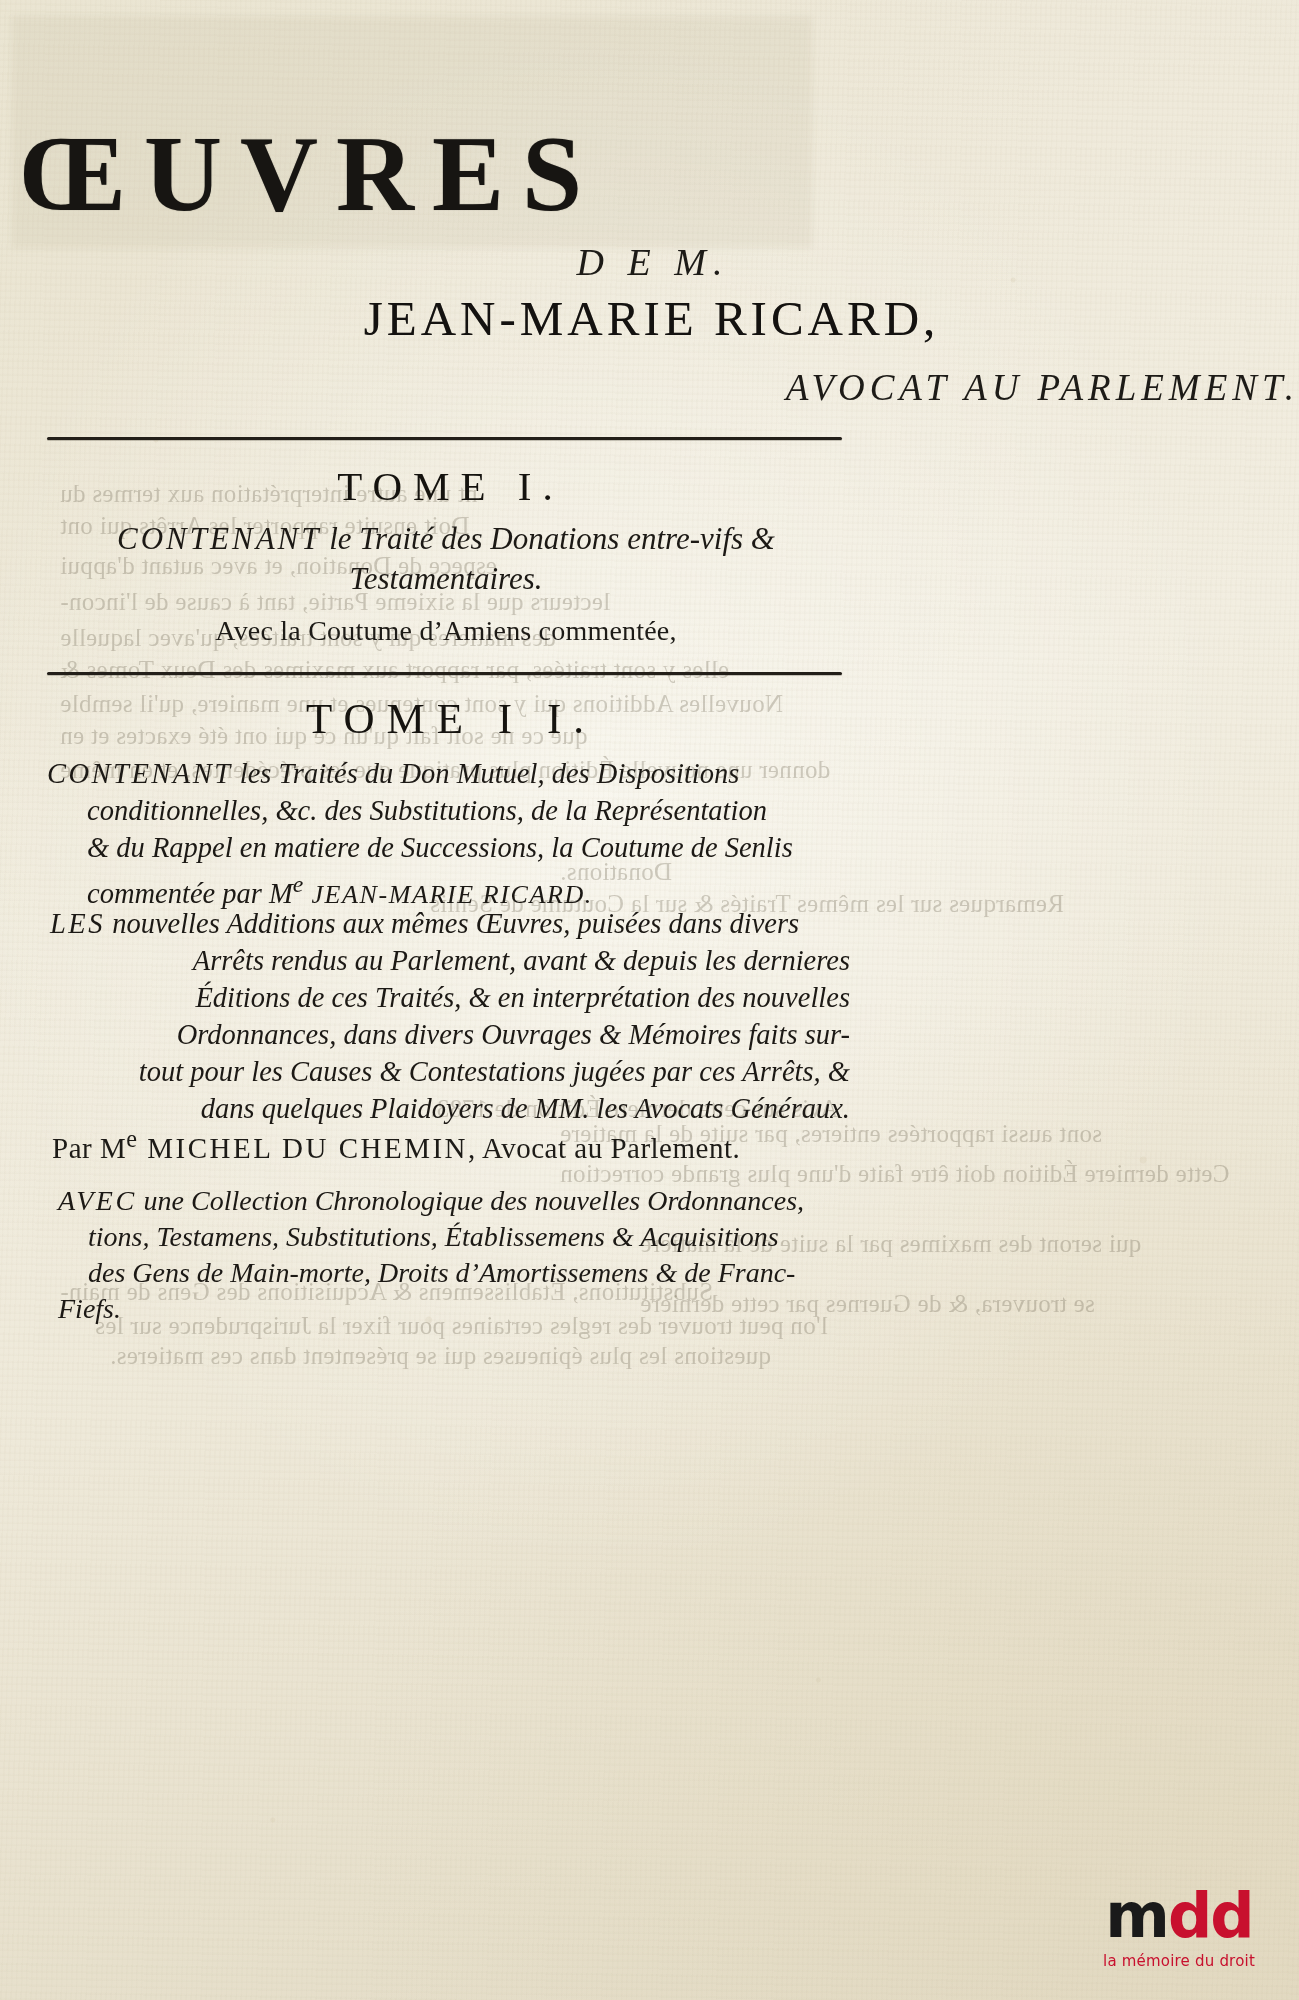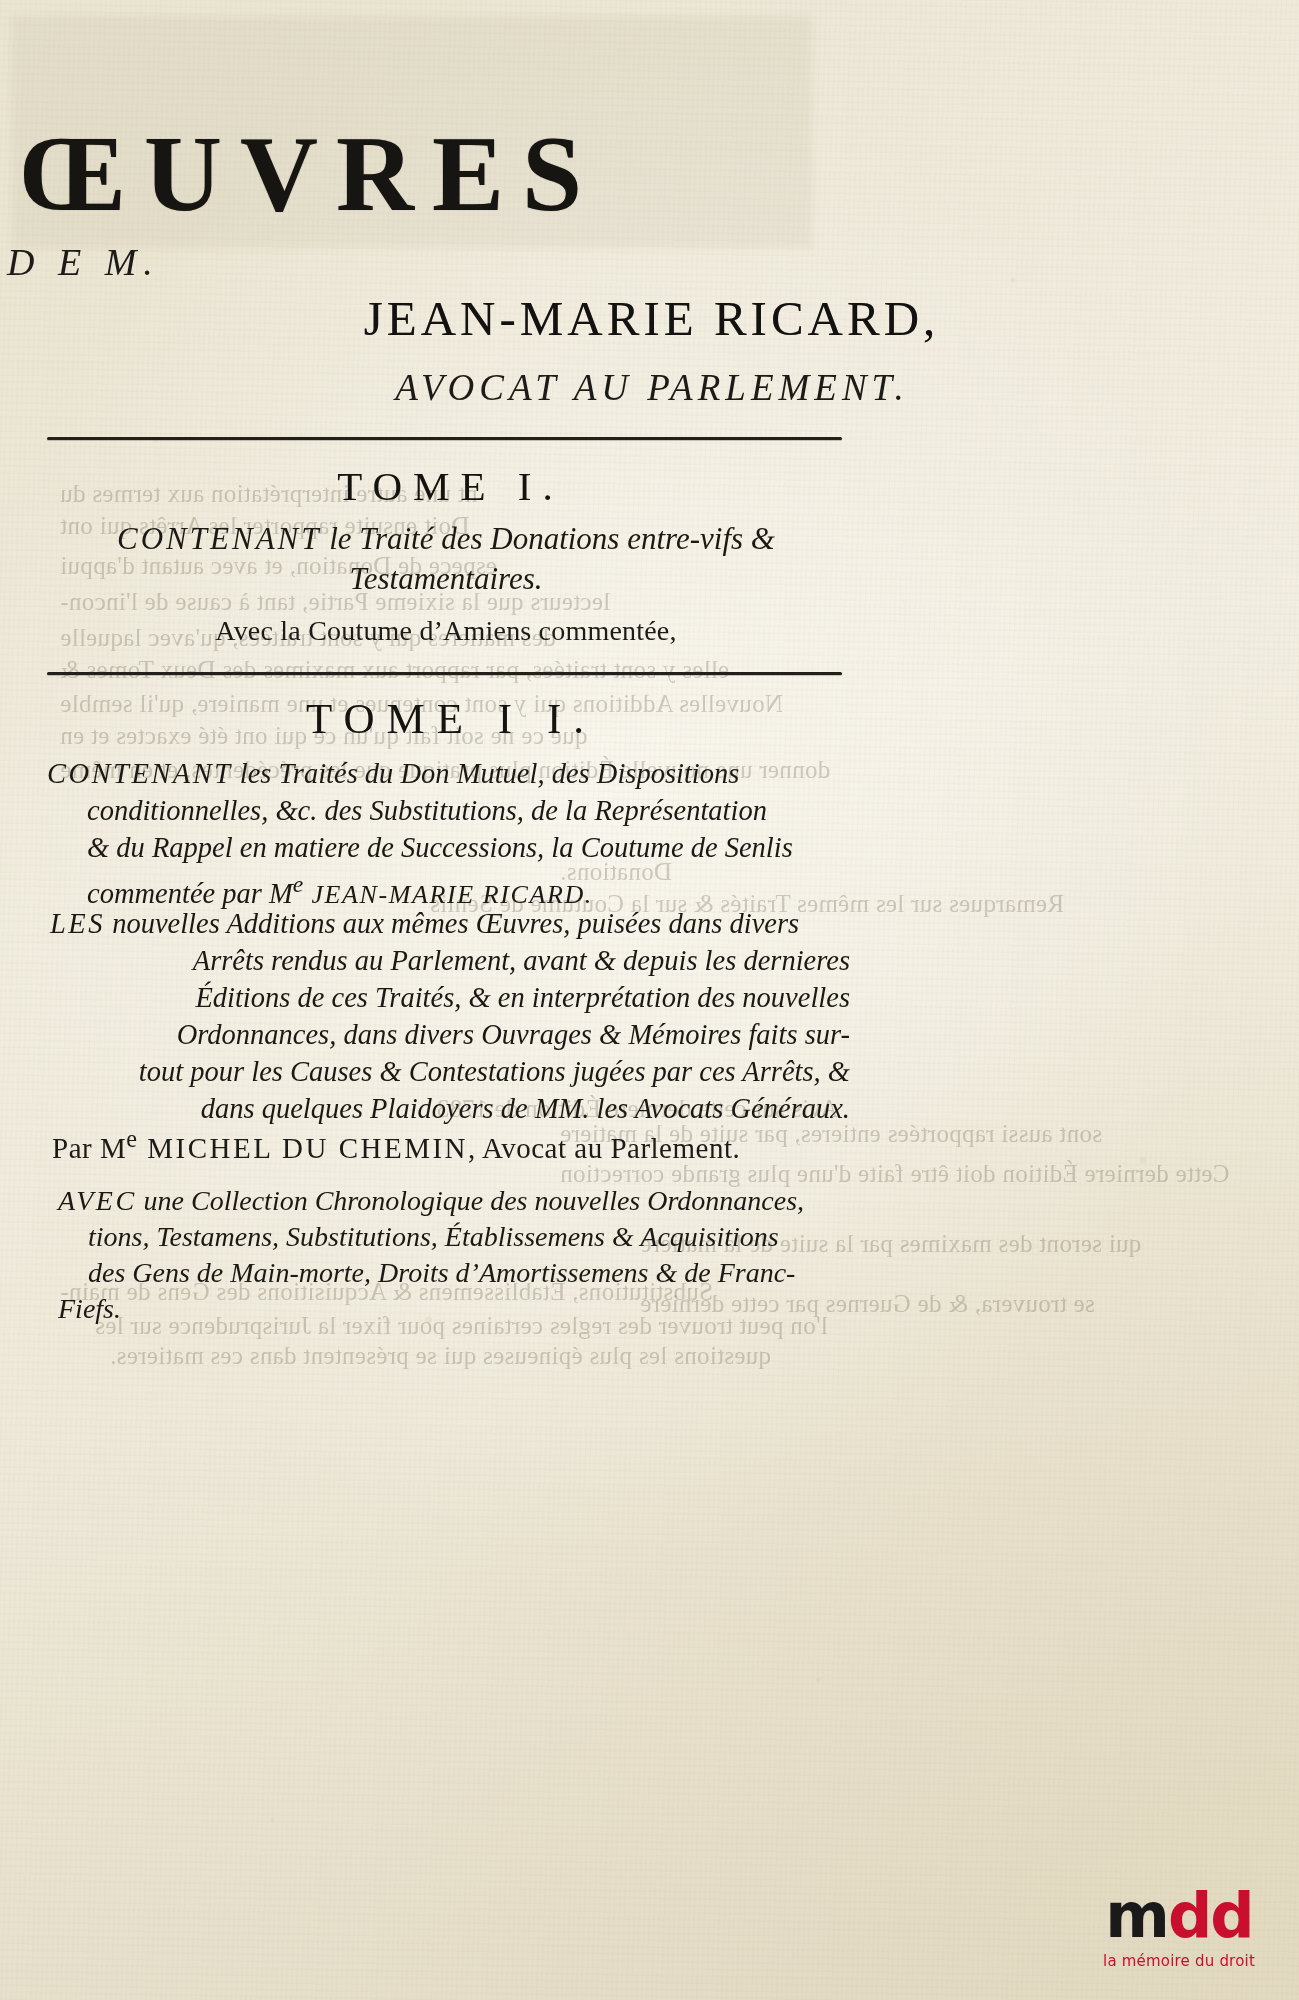--- a/index.html
+++ b/index.html
@@ -78,41 +78,42 @@
     font-weight: 700;
     letter-spacing: 18px;
     text-indent: 18px;
     color: #171512;
     text-shadow: 0 0 1px rgba(40,36,28,0.45);
   }
   .title-dem {
     position: absolute;
     left: 0; right: 0;
     top: 240px;
+    text-align: center;
     font-style: italic;
     font-size: 38px;
     letter-spacing: 7px;
     text-indent: 7px;
   }
   .title-author {
     position: absolute;
     left: 0; right: 0;
     top: 290px;
     text-align: center;
     font-size: 49px;
     letter-spacing: 4px;
     text-indent: 4px;
     color: #141210;
     text-shadow: 0 0 0.6px rgba(40,36,28,0.4);
   }
   .title-role {
     position: absolute;
     left: 0; right: 0;
     top: 366px;
-    text-align: center;
+    text-align: right;
     font-style: italic;
     font-size: 37px;
     letter-spacing: 5px;
     text-indent: 5px;
   }
 
   .rule {
     position: absolute;
     height: 3px;
     background: #231f19;

